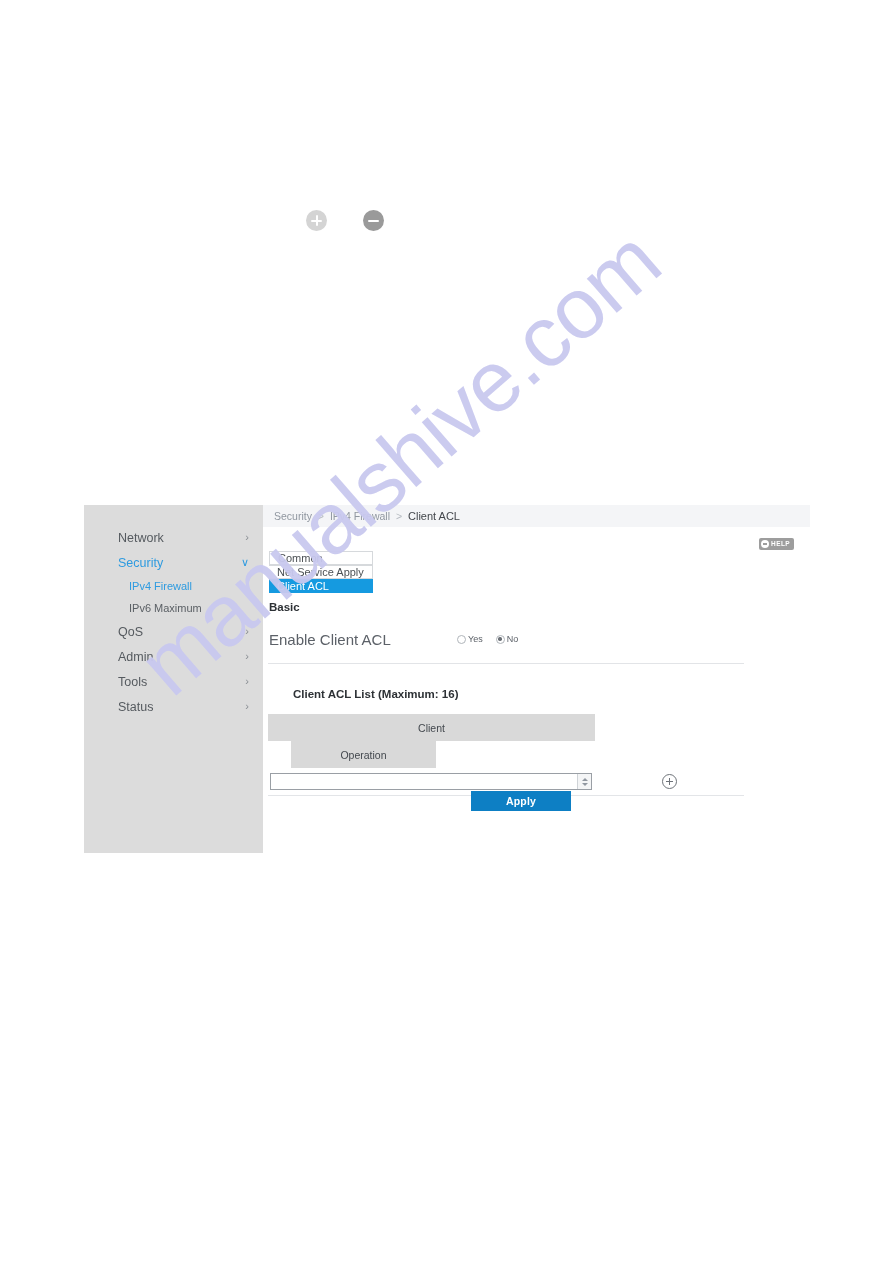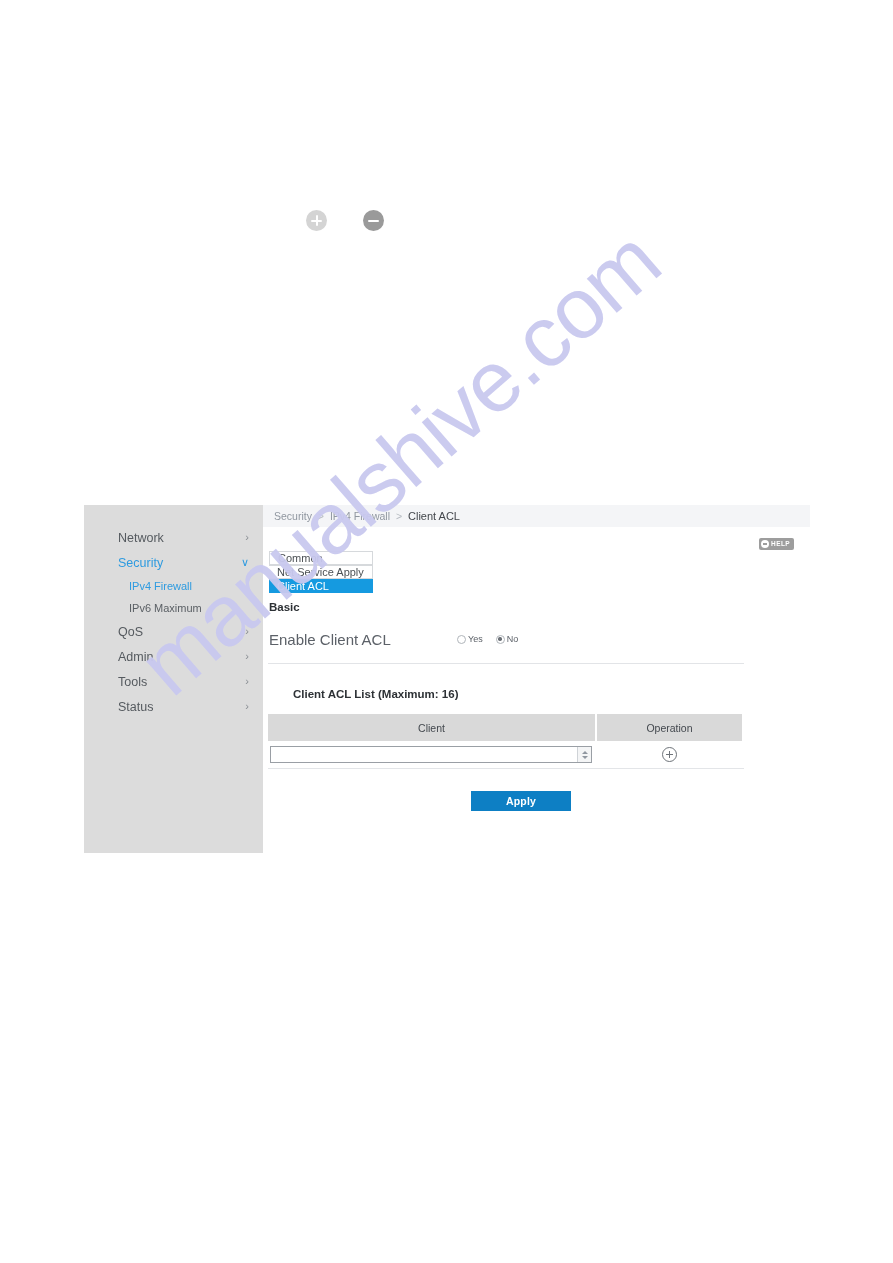--- a/index.html
+++ b/index.html
@@ -281,33 +281,33 @@
     margin-left: 24px;
   }
 
   
   #acl-table {
     position: absolute;
     left: 5px;
     top: 209px;
     width: 476px;
   }
-  #acl-table .thead { display: flex; }
+  #acl-table .thead { display: flex; flex-direction: column; }
   #acl-table .th {
     background: #d9d9d9;
     height: 27px;
     display: flex;
     align-items: center;
     justify-content: center;
     font-size: 10.5px;
     color: #43484e;
     box-sizing: border-box;
   }
   #acl-table .th-client { width: 329px; border-right: 2px solid #ffffff; }
-  #acl-table .th-operation { width: 145px; }
+  #acl-table .th-operation { width: 145px; margin-left: 23px; }
   #acl-table .tbody { display: flex; border-bottom: 1px solid #e3e5e8; }
   #acl-table .td {
     height: 27px;
     display: flex;
     align-items: center;
     box-sizing: border-box;
   }
   #acl-table .td-client { width: 329px; padding: 0 2px; justify-content: flex-start; }
   #acl-table .td-operation { width: 145px; justify-content: center; }
 

